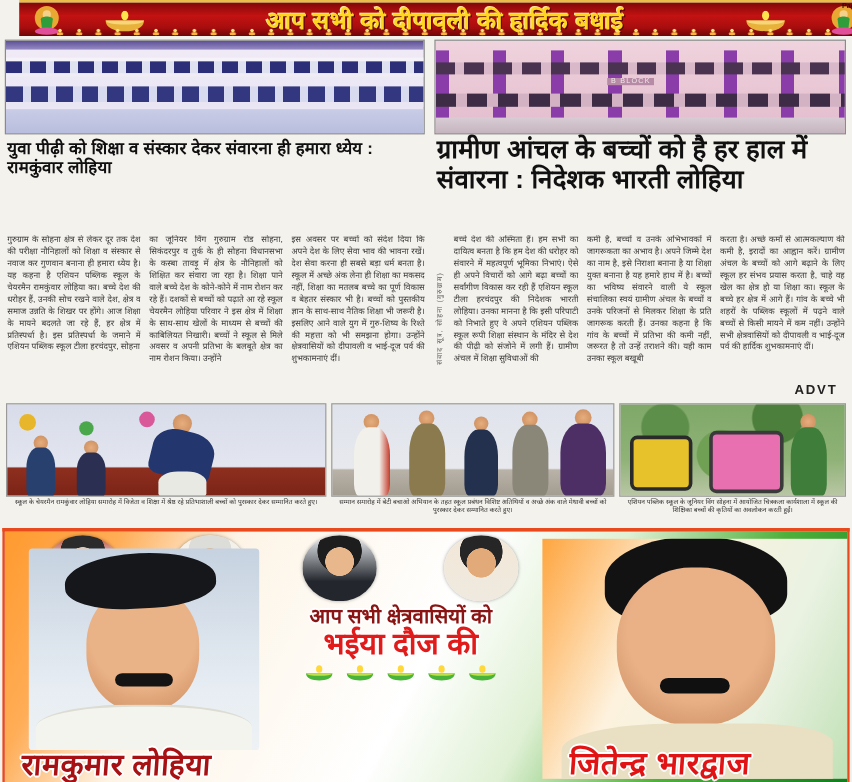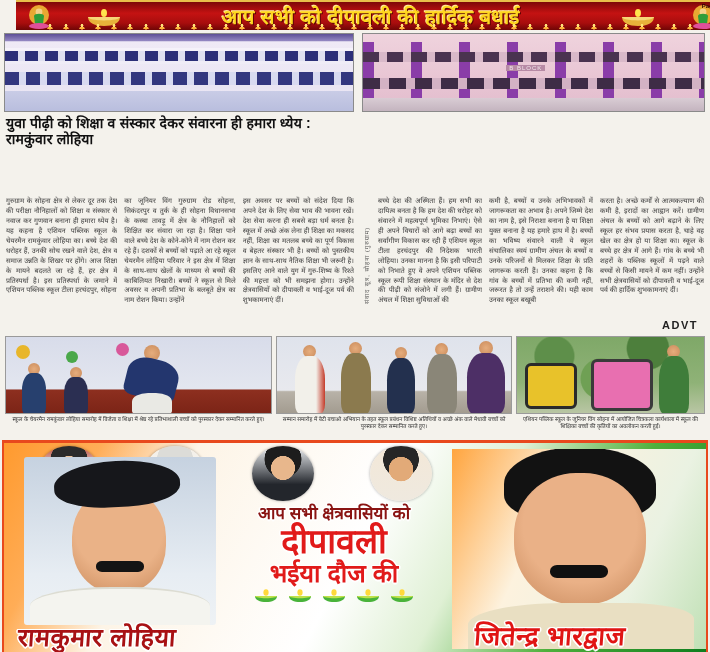--- a/index.html
+++ b/index.html
@@ -171,20 +171,21 @@
   </div>
   <div class="photo bldg-right">
     <div class="cols"></div>
     <div class="win1"></div>
     <div class="win2"></div>
     <div class="ground"></div>
     <div class="bldg-sign">B BLOCK</div>
   </div>
 
   <div class="headline hl-left">युवा पीढ़ी को शिक्षा व संस्कार देकर संवारना ही हमारा ध्येय : रामकुंवार लोहिया</div>
+  <div class="headline hl-right">ग्रामीण आंचल के बच्चों को है हर हाल में संवारना : निदेशक भारती लोहिया</div>
 
   <div class="cols-row cols-left">
     <div class="bodycol">गुरुग्राम के सोहना क्षेत्र से लेकर दूर तक देश की परीक्षा नौनिहालों को शिक्षा व संस्कार से नवाज कर गुणवान बनाना ही हमारा ध्येय है। यह कहना है एशियन पब्लिक स्कूल के चेयरमैन रामकुंवार लोहिया का। बच्चे देश की धरोहर हैं, उनकी सोच रखने वाले देश, क्षेत्र व समाज उन्नति के शिखर पर होंगे। आज शिक्षा के मायने बदलते जा रहे हैं, हर क्षेत्र में प्रतिस्पर्धा है। इस प्रतिस्पर्धा के जमाने में एशियन पब्लिक स्कूल टीला हरचंदपुर, सोहना</div>
     <div class="bodycol">का जूनियर विंग गुरुग्राम रोड सोहना, सिकंदरपुर व तुर्क के ही सोहना विधानसभा के कस्बा तावड़ू में क्षेत्र के नौनिहालों को शिक्षित कर संवारा जा रहा है। शिक्षा पाने वाले बच्चे देश के कोने-कोने में नाम रोशन कर रहे हैं। दशकों से बच्चों को पढ़ाते आ रहे स्कूल चेयरमैन लोहिया परिवार ने इस क्षेत्र में शिक्षा के साथ-साथ खेलों के माध्यम से बच्चों की काबिलियत निखारी। बच्चों ने स्कूल से मिले अवसर व अपनी प्रतिभा के बलबूते क्षेत्र का नाम रोशन किया। उन्होंने</div>
     <div class="bodycol">इस अवसर पर बच्चों को संदेश दिया कि अपने देश के लिए सेवा भाव की भावना रखें। देश सेवा करना ही सबसे बड़ा धर्म बनता है। स्कूल में अच्छे अंक लेना ही शिक्षा का मकसद नहीं, शिक्षा का मतलब बच्चे का पूर्ण विकास व बेहतर संस्कार भी है। बच्चों को पुस्तकीय ज्ञान के साथ-साथ नैतिक शिक्षा भी जरूरी है। इसलिए आने वाले युग में गुरु-शिष्य के रिश्ते की महत्ता को भी समझना होगा। उन्होंने क्षेत्रवासियों को दीपावली व भाई-दूज पर्व की शुभकामनाएं दीं।</div>
   </div>
   <div class="vert-byline">संवाद सूत्र, सोहना (गुरुग्राम)</div>
   <div class="cols-row cols-right">
     <div class="bodycol">बच्चे देश की अस्मिता हैं। हम सभी का दायित्व बनता है कि हम देश की धरोहर को संवारने में महत्वपूर्ण भूमिका निभाएं। ऐसे ही अपने विचारों को आगे बढ़ा बच्चों का सर्वांगीण विकास कर रही हैं एशियन स्कूल टीला हरचंदपुर की निदेशक भारती लोहिया। उनका मानना है कि इसी परिपाटी को निभाते हुए वे अपने एशियन पब्लिक स्कूल रूपी शिक्षा संस्थान के मंदिर से देश की पीढ़ी को संजोने में लगी हैं। ग्रामीण अंचल में शिक्षा सुविधाओं की</div>
     <div class="bodycol">कमी है, बच्चों व उनके अभिभावकों में जागरूकता का अभाव है। अपने जिम्मे देश का नाम है, इसे निराशा बनाना है या शिक्षा युक्त बनाना है यह हमारे हाथ में है। बच्चों का भविष्य संवारने वाली ये स्कूल संचालिका स्वयं ग्रामीण अंचल के बच्चों व उनके परिजनों से मिलकर शिक्षा के प्रति जागरूक करती हैं। उनका कहना है कि गांव के बच्चों में प्रतिभा की कमी नहीं, जरूरत है तो उन्हें तराशने की। यही काम उनका स्कूल बखूबी</div>
@@ -254,21 +255,20 @@
 
     <div class="portrait p-right">
       <div class="hair"></div>
       <div class="face"></div>
       <div class="mustache"></div>
       <div class="shirt"></div>
     </div>
 
     <div class="ad-center">
       <div class="ad-line1 outline-w">आप सभी क्षेत्रवासियों को</div>
-      <div class="ad-fest1 outline-w">दीपावली</div>
       <div class="ad-fest2 outline-w">भईया दौज की</div>
       <div class="ad-diyas">
         <svg width="26" height="14" viewBox="0 0 26 14">
             <ellipse cx="13" cy="3.5" rx="2.6" ry="3.2" fill="#ffd93b"></ellipse>
             <path d="M2 7h22c0 4-5 6-11 6S2 11 2 7z" fill="#49b33a"></path>
             <path d="M2 7h22c0 1.4-5 2.2-11 2.2S2 8.4 2 7z" fill="#bfe24a"></path>
           </svg>
         <svg width="26" height="14" viewBox="0 0 26 14">
             <ellipse cx="13" cy="3.5" rx="2.6" ry="3.2" fill="#ffd93b"></ellipse>
             <path d="M2 7h22c0 4-5 6-11 6S2 11 2 7z" fill="#49b33a"></path>

